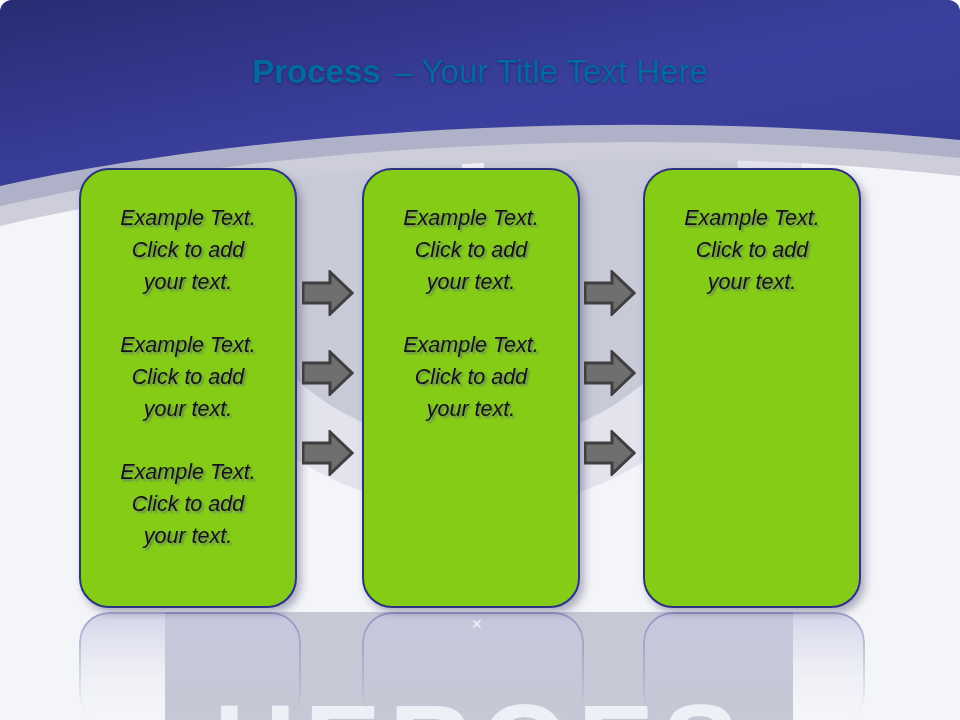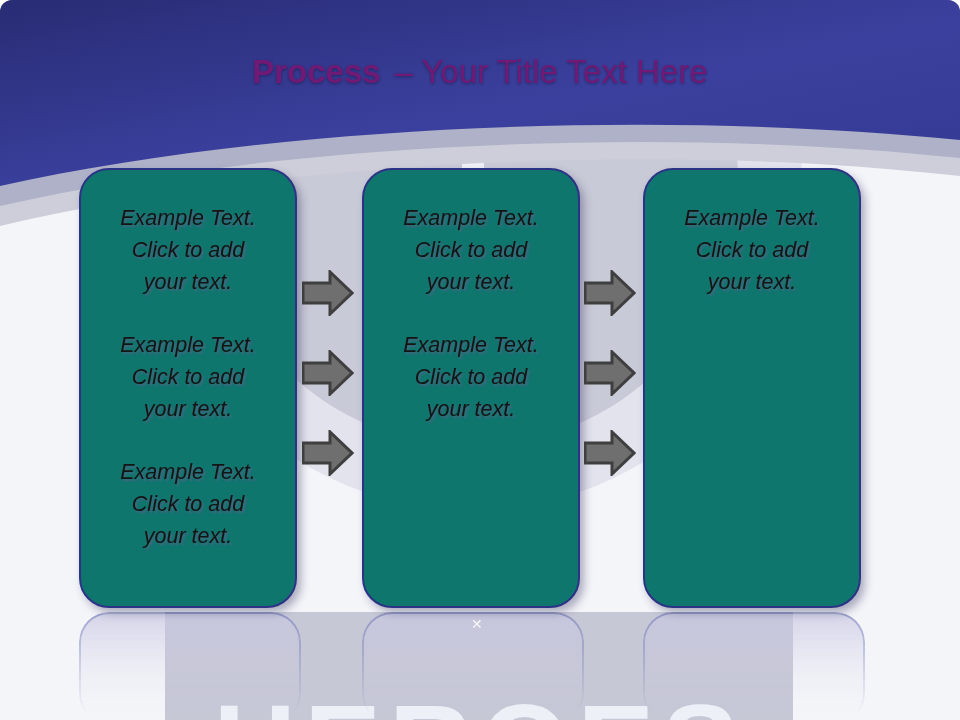--- a/index.html
+++ b/index.html
@@ -21,27 +21,27 @@
   .refl{position:absolute;top:612px;width:218px;height:108px;
     border:2px solid rgba(90,98,170,0.55);border-radius:30px;
     background:linear-gradient(to bottom, rgba(199,199,226,0.85), rgba(199,199,226,0));
     -webkit-mask-image:linear-gradient(to bottom, rgba(0,0,0,.85), transparent 92%);
     mask-image:linear-gradient(to bottom, rgba(0,0,0,.85), transparent 92%);
   }
   .refl-1{left:79px;} .refl-2{left:362px;} .refl-3{left:643px;}
   
   .header-svg{position:absolute;left:0;top:0;}
   .title{position:absolute;left:0;top:52px;width:960px;text-align:center;
-    color:#701a75;font-size:33px;line-height:40px;
+    color:#0369a1;font-size:33px;line-height:40px;
     text-shadow:0 1px 3px rgba(0,0,20,0.35);}
   .title .bold{font-weight:bold;}
   .title .rest{font-weight:normal;margin-left:14px;}
   
   .pbox{position:absolute;top:168px;width:218px;height:440px;box-sizing:border-box;
-    background:#0f766e;border:2.5px solid #2c3386;border-radius:30px;
+    background:#84cc16;border:2.5px solid #2c3386;border-radius:30px;
     box-shadow:4px 5px 8px rgba(50,50,95,0.38);
     padding:32px 10px 0;text-align:center;}
   .pbox-1{left:79px;} .pbox-2{left:362px;} .pbox-3{left:643px;}
   .para{margin:0 0 31px;font-style:italic;font-size:21.5px;line-height:32px;
     color:#141414;white-space:pre-line;
     text-shadow:2px 2px 2px rgba(95,95,140,0.65);}
   
   .arrow{position:absolute;width:52px;height:46px;}
   .acol1{left:302px;} .acol2{left:584px;}
   .arow1{top:270px;} .arow2{top:350px;} .arow3{top:430px;}

